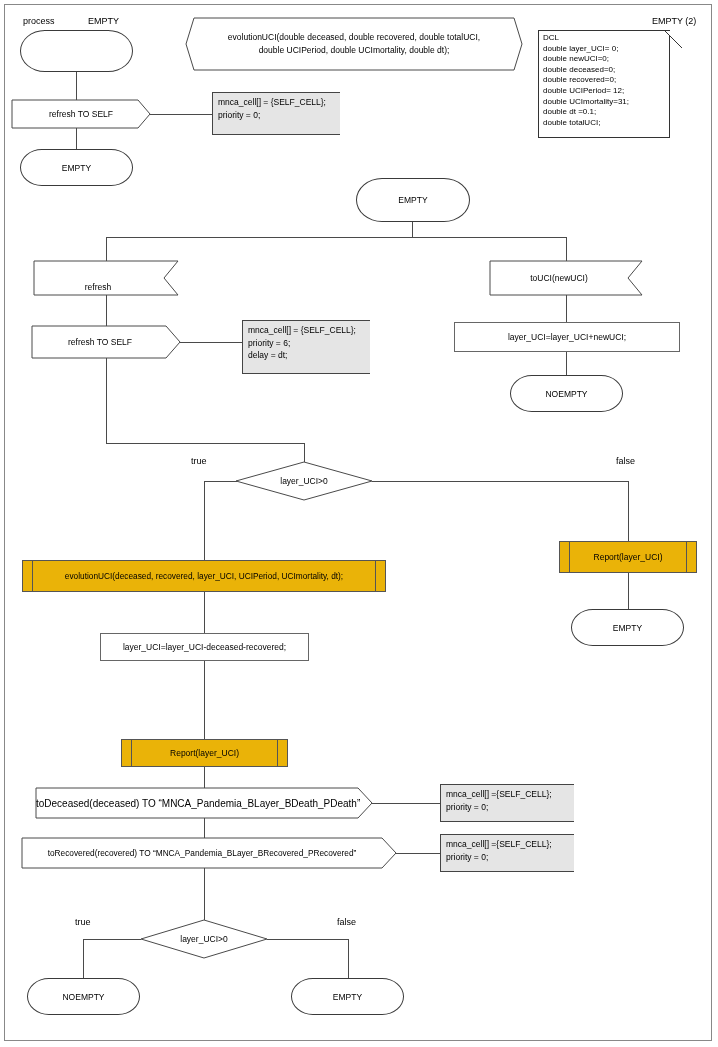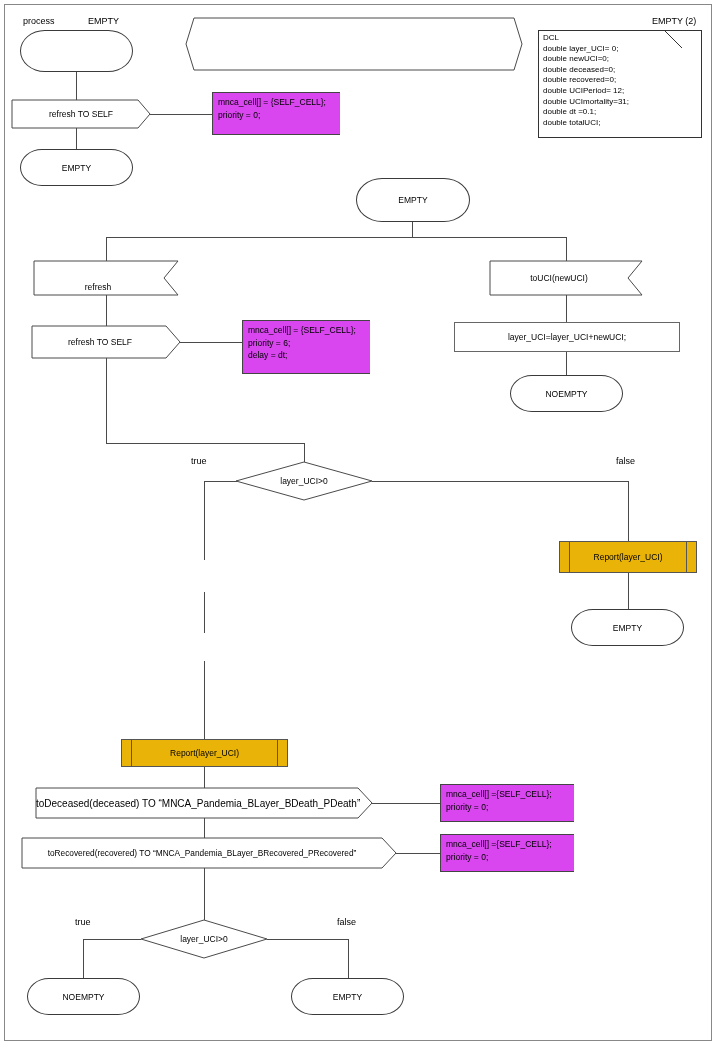--- a/index.html
+++ b/index.html
@@ -95,21 +95,21 @@
     stroke: #4a4a4a;
     stroke-width: 1;
   }
   .cmtbox {
     position: absolute;
     box-sizing: border-box;
     border-left: 1px solid #444;
     border-top: 1px solid #444;
     border-bottom: 1px solid #444;
     border-right: none;
-    background: #d946ef;
+    background: #e5e5e5;
     font-size: 8.5px;
     line-height: 12.5px;
     padding: 3px 0 21px 5px;
     white-space: pre;
     color: #000;
   }
   .dclbox {
     position: absolute;
     box-sizing: border-box;
     border: 1px solid #333;
@@ -134,22 +134,26 @@
 
   <div id="frame"></div>
 
   <div class="lbl bold" style="left:23px; top:16px;">process</div>
   <div class="lbl bold" style="left:88px; top:16px;">EMPTY</div>
   <div class="lbl" style="left:652px; top:16px;">EMPTY (2)</div>
 
   <svg class="shape" style="left:186px; top:18px;" width="336" height="52">
     <path d="M 8 0 L 328 0 L 336 26 L 328 52 L 8 52 L 0 26 Z"></path>
   </svg>
-
-  <div class="dclbox" style="left:538px; top:30px; width:164px; height:108px;">DCL
+  <div class="node" style="left:186px; top:18px; width:336px; height:52px;">
+    <div class="txt" style="line-height:13px;">evolutionUCI(double deceased, double recovered, double totalUCI,
+double UCIPeriod, double UCImortality, double dt);</div>
+  </div>
+
+  <div class="dclbox" style="left:538px; top:30px; width:132px; height:108px;">DCL
 double layer_UCI= 0;
 double newUCI=0;
 double deceased=0;
 double recovered=0;
 double UCIPeriod= 12;
 double UCImortality=31;
 double dt =0.1;
 double totalUCI;</div>
   <div class="dclfold" style="left:665px; top:31px;"></div>
   <svg class="shape" style="left:664px; top:30px;" width="19" height="19">
@@ -244,22 +248,28 @@
   <div class="ln lnv" style="left:628px; top:481px; height:60px;"></div>
 
   <div class="node proc" style="left:559px; top:541px; width:138px; height:32px;">
     <div class="txt">Report(layer_UCI)</div>
   </div>
   <div class="ln lnv" style="left:628px; top:573px; height:36px;"></div>
   <div class="node state" style="left:571px; top:609px; width:113px; height:37px;">
     <div class="txt">EMPTY</div>
   </div>
 
+  <div class="node proc" style="left:22px; top:560px; width:364px; height:32px;">
+    <div class="txt" style="font-size:8.3px;">evolutionUCI(deceased, recovered, layer_UCI, UCIPeriod, UCImortality, dt);</div>
+  </div>
   <div class="ln lnv" style="left:204px; top:592px; height:41px;"></div>
 
+  <div class="node task" style="left:100px; top:633px; width:209px; height:28px;">
+    <div class="txt">layer_UCI=layer_UCI-deceased-recovered;</div>
+  </div>
   <div class="ln lnv" style="left:204px; top:661px; height:78px;"></div>
 
   <div class="node proc" style="left:121px; top:739px; width:167px; height:28px;">
     <div class="txt">Report(layer_UCI)</div>
   </div>
   <div class="ln lnv" style="left:204px; top:767px; height:21px;"></div>
 
   <svg class="shape" style="left:36px; top:788px;" width="336" height="30">
     <path d="M 0 0 L 322 0 L 336 15 L 322 30 L 0 30 Z"></path>
   </svg>

